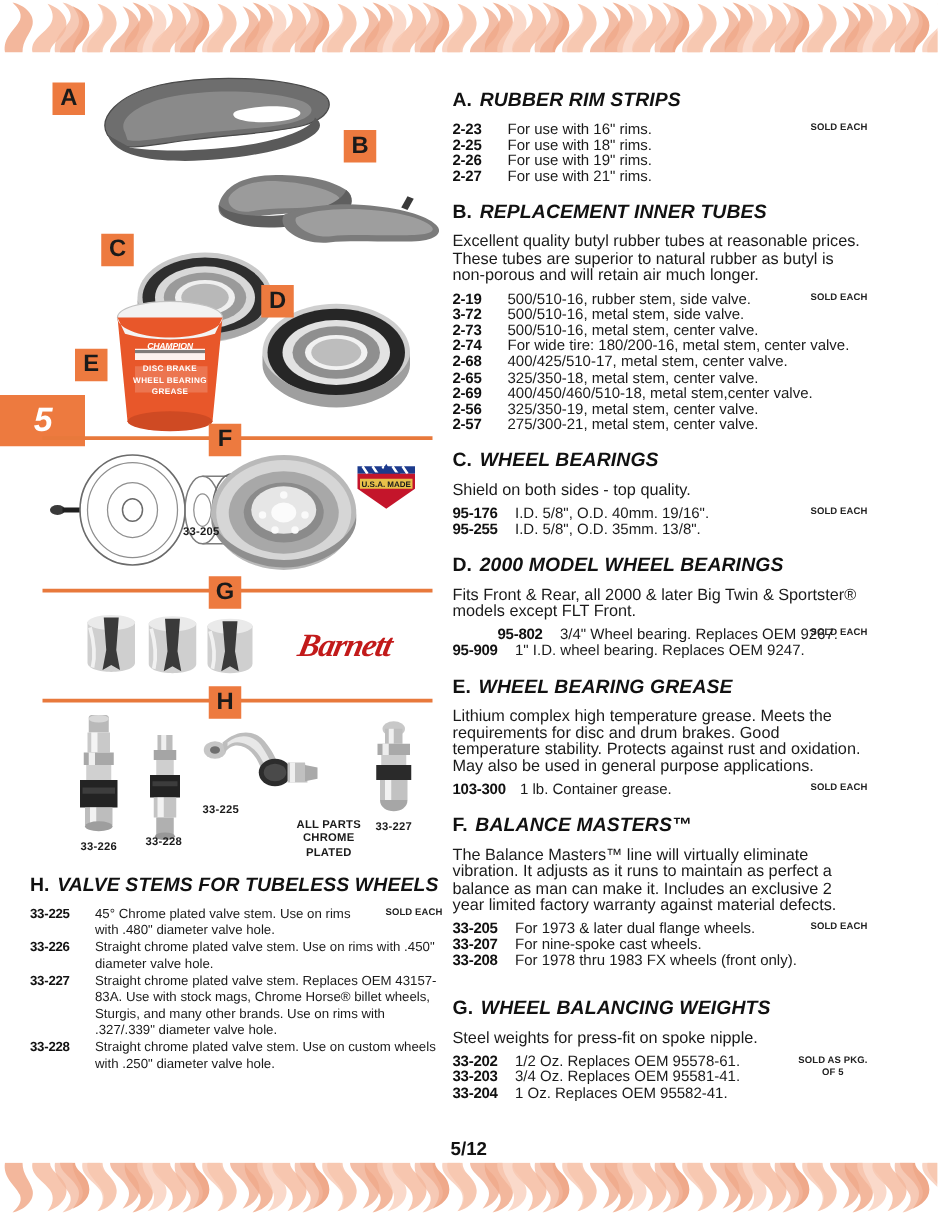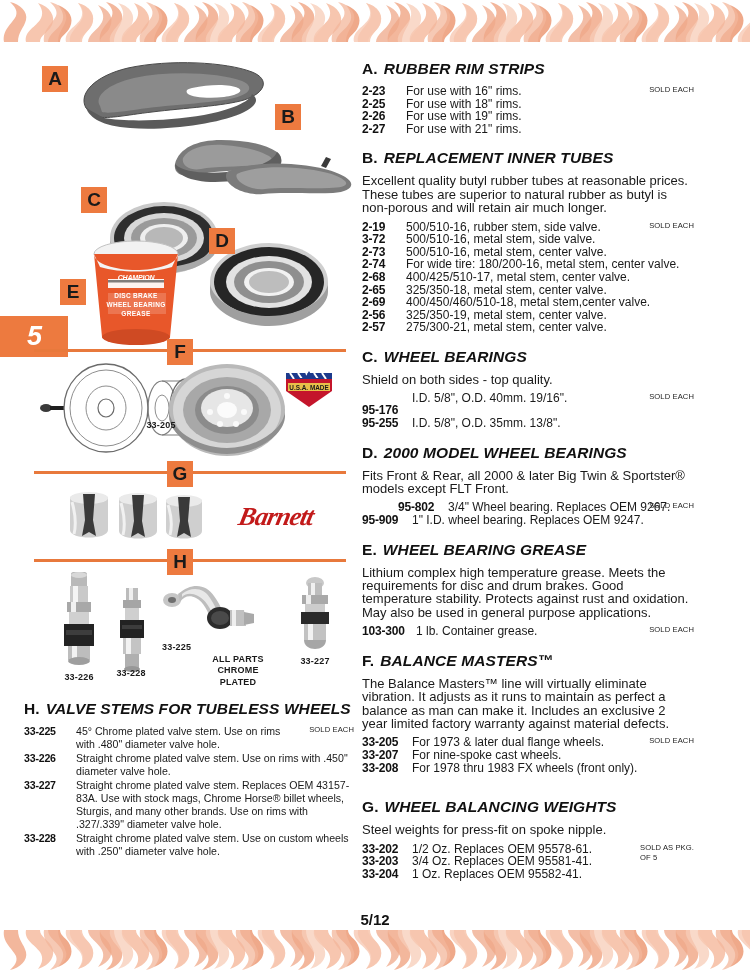--- a/index.html
+++ b/index.html
@@ -65,21 +65,21 @@
     font-family: "Liberation Sans", sans-serif;
     font-size: 9px; font-weight: bold; color: #1a1a1a;
     letter-spacing: .2px; white-space: pre-line; text-align: center;
     line-height: 1.25;
   }
 
   
   .right-col { position: absolute; left: 362px; top: 18px; width: 332px; }
 
   h2.section-head {
-    margin: 0 0 7px 0;
+    margin: 12px 0 7px 0;
     font-size: 15.5px;
     font-weight: bold;
     color: #111;
     letter-spacing: .1px;
   }
   h2.section-head .ltr { font-style: normal; margin-right: 6px; }
   h2.section-head .ttl { font-style: italic; }
 
   .blurb {
     margin: 0 0 6px 0;
@@ -91,22 +91,22 @@
   .items { margin: 0 0 14px 0; position: relative; }
   .item { display: flex; font-size: 12px; line-height: 12.6px; }
   .item .sku {
     width: 44px; flex: 0 0 44px;
     font-weight: bold; color: #111;
     letter-spacing: -.2px;
   }
   .item .desc { flex: 1 1 auto; color: #1a1a1a; }
   .sold {
     position: absolute; right: 0; top: 0;
-    font-size: 7.6px; font-weight: normal; letter-spacing: .1px;
-    color: #222; text-align: left; line-height: 10px;
+    font-size: 7.6px; font-weight: bold; letter-spacing: .1px;
+    color: #222; text-align: center; line-height: 10px;
     white-space: pre-line;
   }
 
   
   .left-col h2.section-head { margin-top: 6px; }
   .items-h .item { font-size: 10.6px; line-height: 13px; margin-bottom: 1px; }
   .items-h .item .sku { width: 52px; flex: 0 0 52px; }
 
   
   .folio {
@@ -362,21 +362,21 @@
         <ellipse cx="10" cy="22" rx="4" ry="3" fill="#6f6f6f"></ellipse>
         <path d="M16 16 C30 4 44 6 52 18 C58 26 60 32 62 38 L50 44 C46 34 42 24 34 20 C28 17 22 18 18 24 Z" fill="#bdbdbd"></path>
         <path d="M20 16 C30 8 42 10 48 20 C52 26 55 32 57 37 L52 39 C48 30 44 22 36 18 C30 15 24 15 20 19 Z" fill="#e8e8e8"></path>
         <ellipse cx="58" cy="40" rx="13" ry="11" fill="#2c2c2c"></ellipse>
         <ellipse cx="58" cy="40" rx="9" ry="7" fill="#4a4a4a"></ellipse>
         <path d="M68 32 L82 32 L84 48 L68 48 Z" fill="#c0c0c0"></path>
         <path d="M70 32 L74 32 L74 48 L70 48 Z" fill="#efefef"></path>
         <path d="M82 34 L92 36 L92 45 L82 47 Z" fill="#a9a9a9"></path>
       </svg>
       <div class="cap" style="left:138px;top:74px;width:50px;text-align:left;">33-225</div>
-      <div class="cap" style="left:176px;top:86px;width:76px;">ALL PARTS
+      <div class="cap" style="left:201px;top:86px;width:76px;">ALL PARTS
 CHROME
 PLATED</div>
 
       <svg width="46" height="86" style="position:absolute;left:268px;top:8px;" aria-hidden="true">
         <ellipse cx="23" cy="7" rx="9" ry="6" fill="#c8c8c8"></ellipse>
         <rect x="16" y="7" width="14" height="12" fill="#bdbdbd"></rect>
         <rect x="19" y="7" width="4" height="12" fill="#f0f0f0"></rect>
         <rect x="10" y="19" width="26" height="9" fill="#a9a9a9"></rect>
         <rect x="14" y="19" width="5" height="9" fill="#ededed"></rect>
         <rect x="13" y="28" width="20" height="8" fill="#cccccc"></rect>
@@ -481,21 +481,21 @@
       </div>
     </div>
 
     <h2 class="section-head">
       <span class="ltr">C.</span><span class="ttl">WHEEL BEARINGS</span>
     </h2>
     <p class="blurb">Shield on both sides - top quality.</p>
     <div class="items">
       <div class="sold">SOLD EACH</div>
       <div class="item">
-        <div class="sku" style="width:50px;flex:0 0 50px;margin-top:12px;">95-176</div>
+        <div class="sku" style="width:50px;flex:0 0 50px;">95-176</div>
         <div class="desc">I.D. 5/8", O.D. 40mm. 19/16".</div>
       </div>
       <div class="item">
         <div class="sku" style="width:50px;flex:0 0 50px;">95-255</div>
         <div class="desc">I.D. 5/8", O.D. 35mm. 13/8".</div>
       </div>
     </div>
 
     <h2 class="section-head">
       <span class="ltr">D.</span><span class="ttl">2000 MODEL WHEEL BEARINGS</span>

